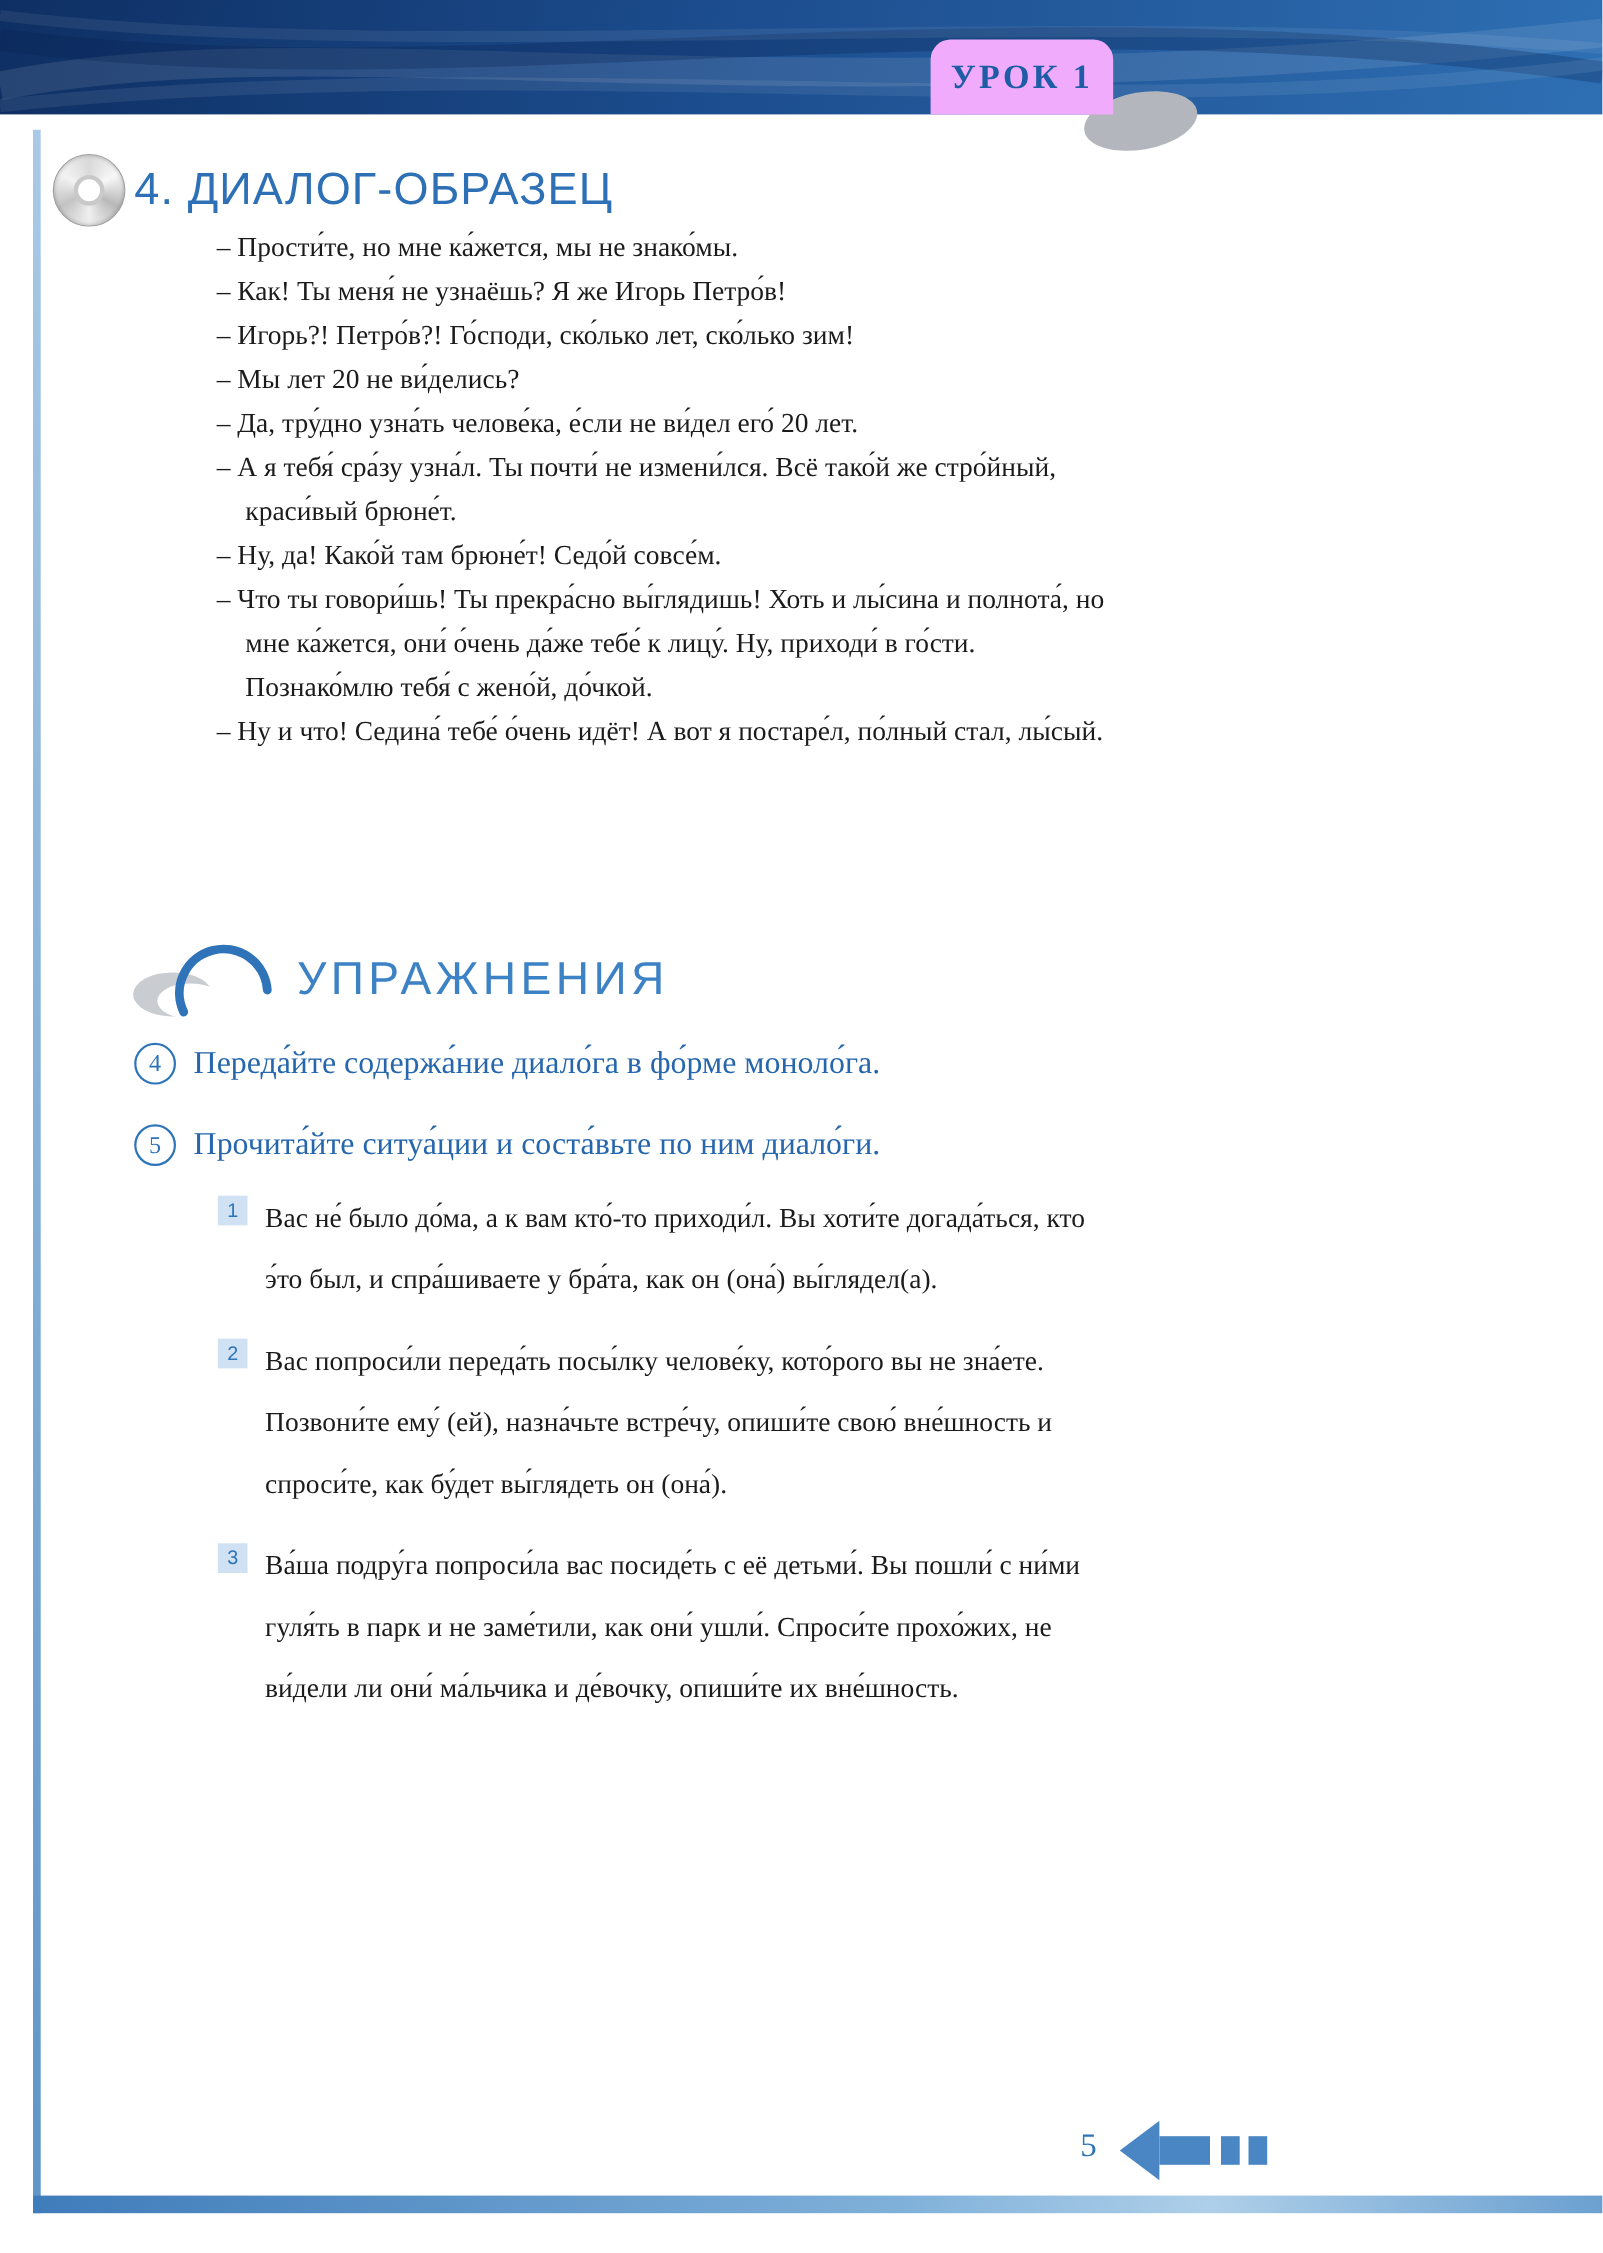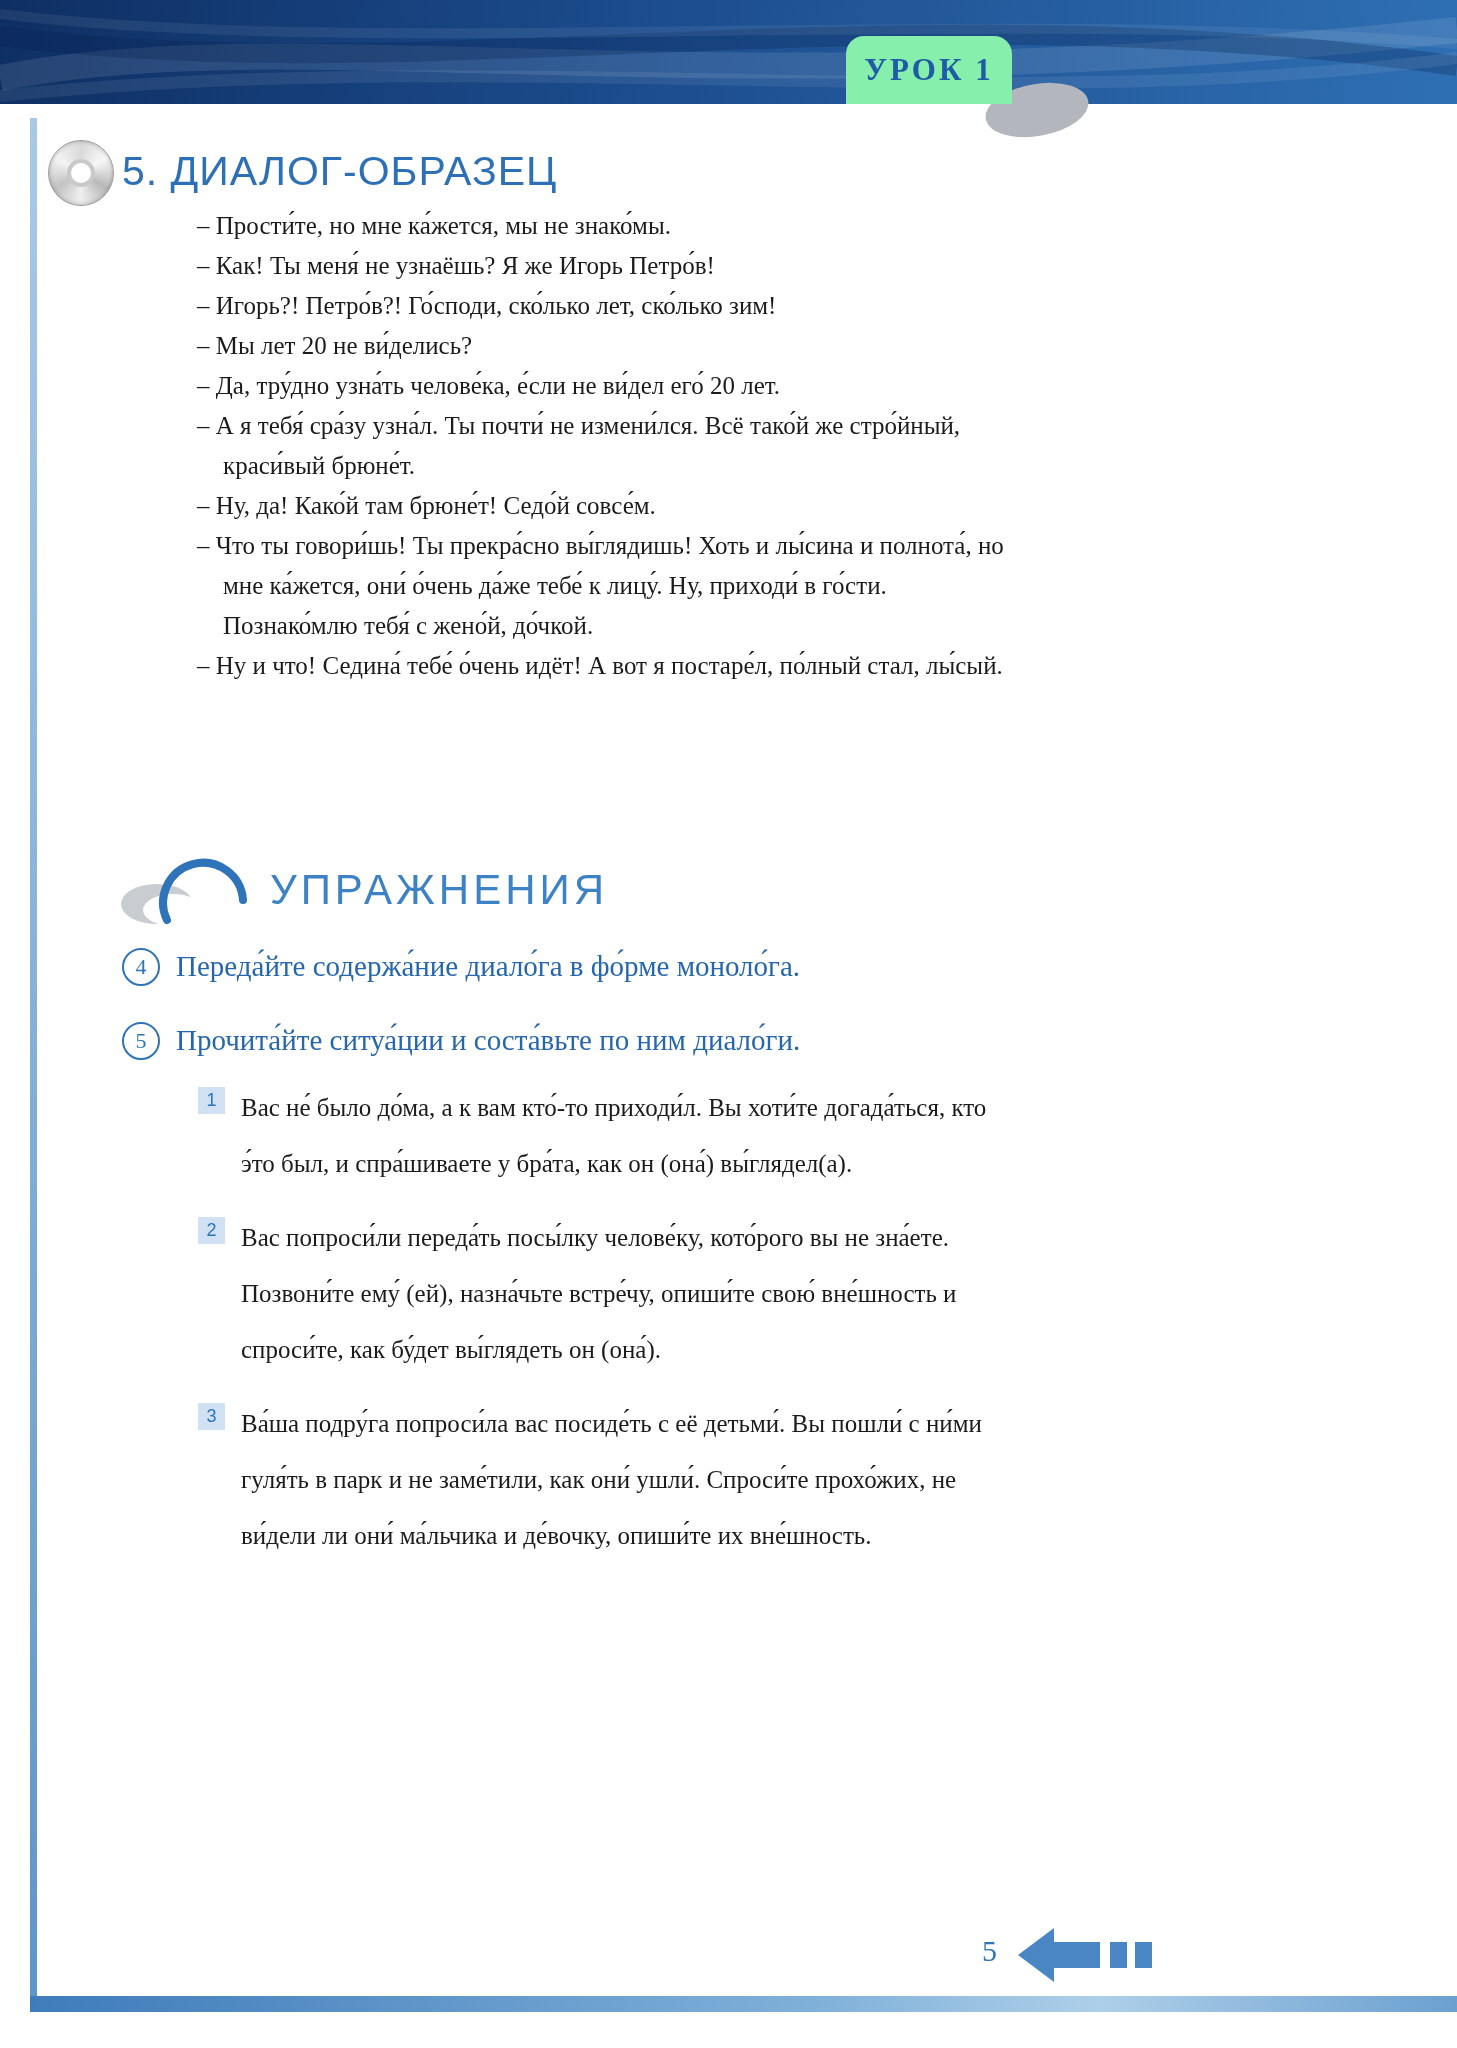--- a/index.html
+++ b/index.html
@@ -19,21 +19,21 @@
   }
   .header-band svg{position:absolute;left:0;top:0;width:100%;height:100%;}
   .tab-shadow{
     position:absolute;left:985px;top:84px;width:104px;height:52px;
     background:#b3b7bd;border-radius:50%;
     transform:rotate(-10deg);
     z-index:2;
   }
   .lesson-tab{
     position:absolute;left:846px;top:36px;width:166px;height:68px;
-    background:#86efac;border-radius:18px 18px 0 0;
+    background:#f0abfc;border-radius:18px 18px 0 0;
     display:flex;align-items:center;justify-content:center;
     z-index:3;
   }
   .lesson-tab-label{
     font-family:"Liberation Serif", serif;
     font-weight:bold;font-size:31px;color:#1e5ca6;letter-spacing:3px;
   }
   
   .left-stripe{
     position:absolute;left:30px;top:118px;bottom:36px;width:7px;
@@ -139,21 +139,21 @@
   </div>
   <div class="tab-shadow"></div>
   <div class="lesson-tab">
     <span class="lesson-tab-label">УРОК 1</span>
   </div>
 
   <div class="left-stripe"></div>
   <div class="bottom-bar"></div>
 
   <div class="cd-icon"></div>
-  <div class="dialog-title">5. ДИАЛОГ-ОБРАЗЕЦ</div>
+  <div class="dialog-title">4. ДИАЛОГ-ОБРАЗЕЦ</div>
 
   <div class="dialog-block">
     <p>– Прости́те, но мне ка́жется, мы не знако́мы.</p>
     <p>– Как! Ты меня́ не узнаёшь? Я же Игорь Петро́в!</p>
     <p>– Игорь?! Петро́в?! Го́споди, ско́лько лет, ско́лько зим!</p>
     <p>– Мы лет 20 не ви́делись?</p>
     <p>– Да, тру́дно узна́ть челове́ка, е́сли не ви́дел его́ 20 лет.</p>
     <p>– А я тебя́ сра́зу узна́л. Ты почти́ не измени́лся. Всё тако́й же стро́йный, краси́вый брюне́т.</p>
     <p>– Ну, да! Како́й там брюне́т! Седо́й совсе́м.</p>
     <p>– Что ты говори́шь! Ты прекра́сно вы́глядишь! Хоть и лы́сина и полнота́, но мне ка́жется, они́ о́чень да́же тебе́ к лицу́. Ну, приходи́ в го́сти. Познако́млю тебя́ с жено́й, до́чкой.</p>

